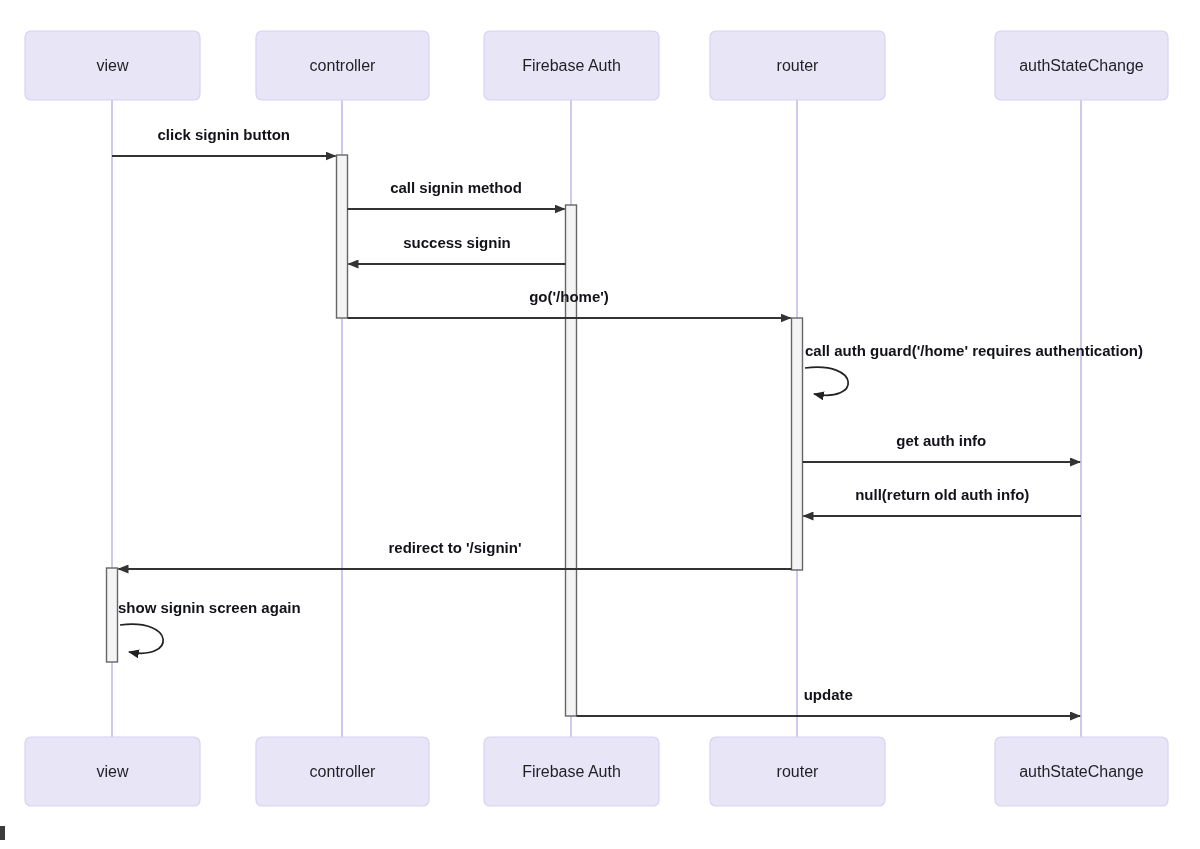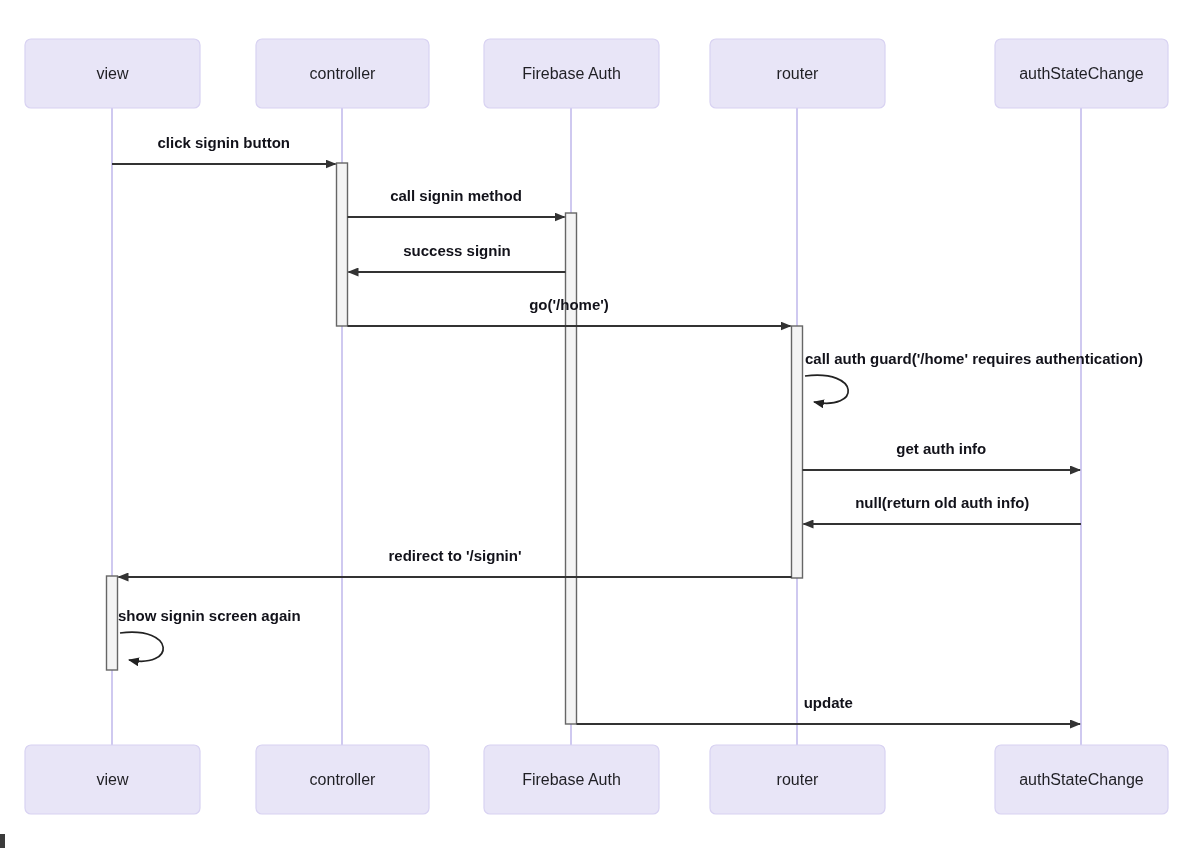--- a/index.html
+++ b/index.html
@@ -10,21 +10,21 @@
   }
   body {
     width: 1200px;
     height: 849px;
     position: relative;
     overflow: hidden;
     font-family: "Liberation Sans", sans-serif;
   }
   #diagram-root {
     position: absolute;
-    left: 0; top: 8px;
+    left: 0; top: 0;
     width: 1200px;
     height: 797px;
   }
   svg#seq-svg {
     display: block;
     width: 1200px;
     height: 849px;
   }
   .actor-box rect {
     fill: #e8e5f7;

